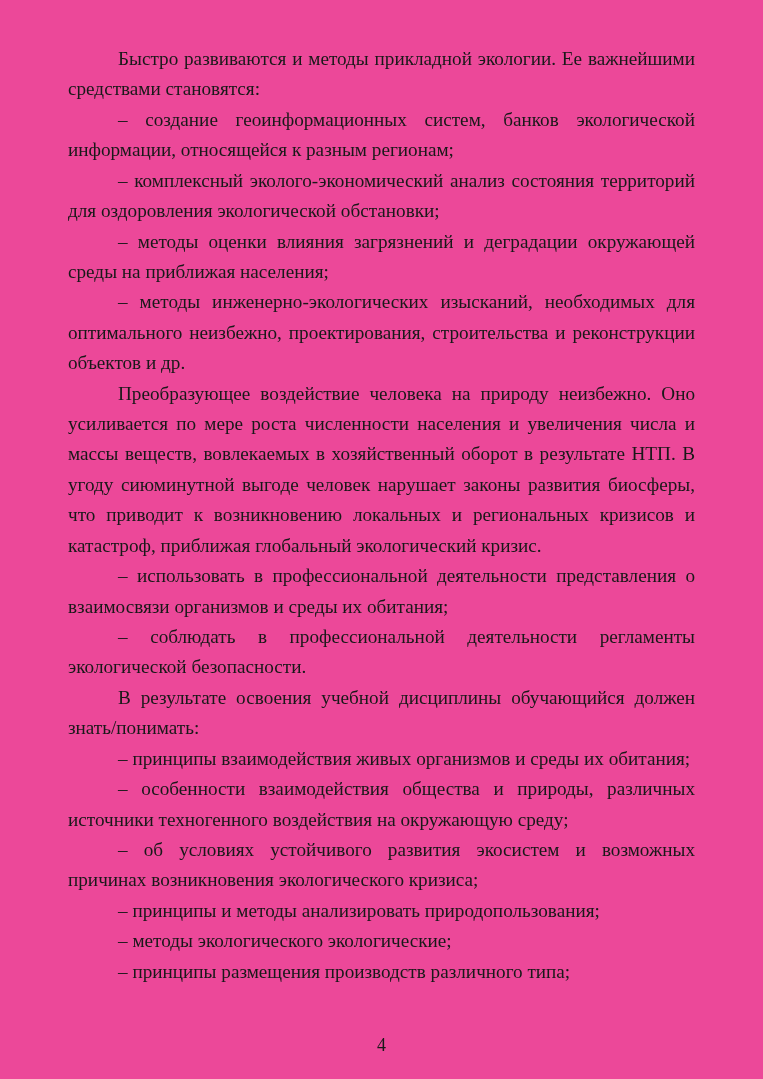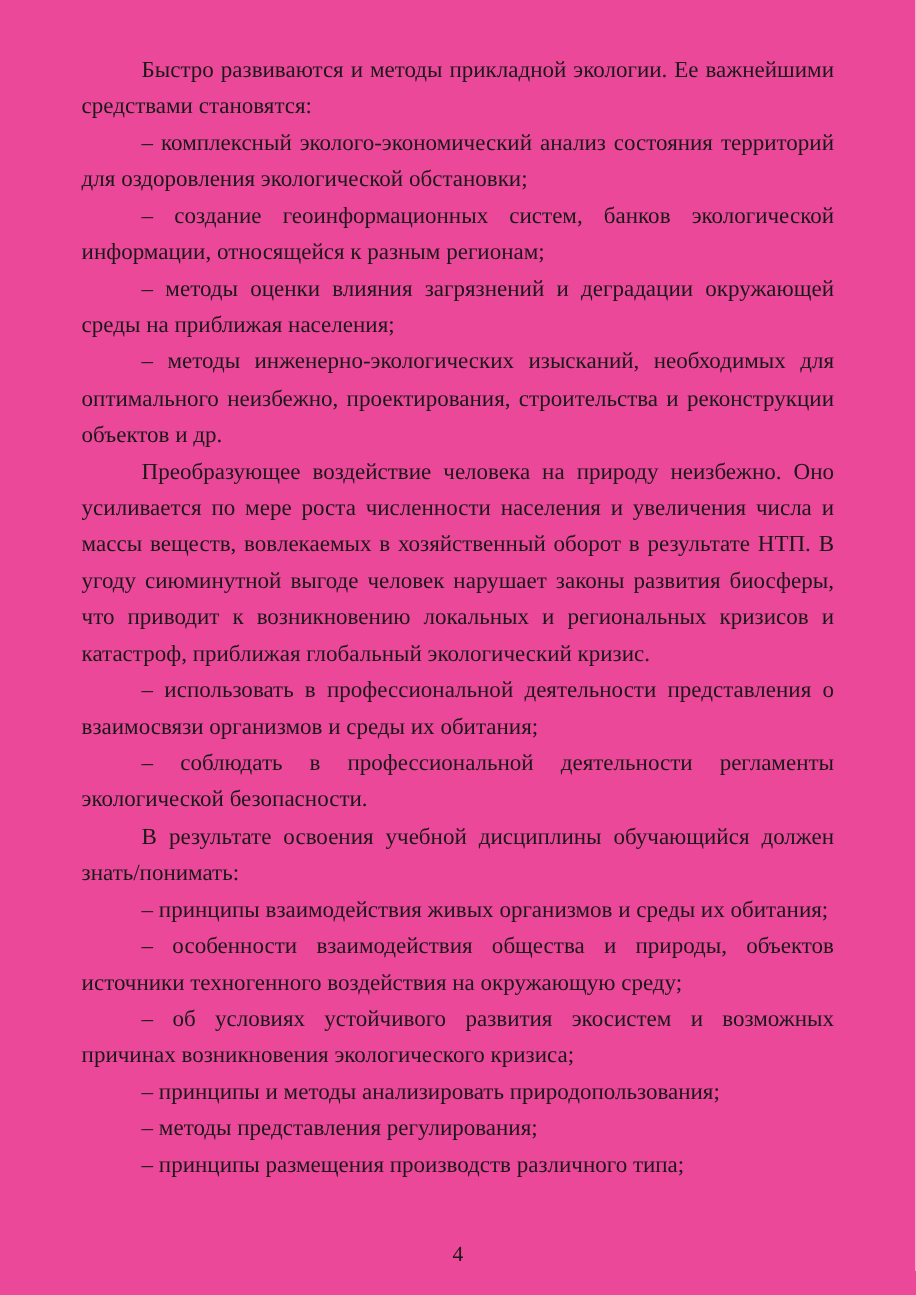--- a/index.html
+++ b/index.html
@@ -45,30 +45,30 @@
     font-family: "Liberation Serif", "DejaVu Serif", serif;
     color: #191919;
   }
 </style>
 </head>
 <body>
 
 <div class="page">
   <div class="content">
     <p class="indent">Быстро развиваются и методы прикладной экологии. Ее важнейшими средствами становятся:</p>
+    <p class="indent">– создание геоинформационных систем, банков экологической информации, относящейся к разным регионам;</p>
     <p class="indent">– комплексный эколого-экономический анализ состояния территорий для оздоровления экологической обстановки;</p>
-    <p class="indent">– создание геоинформационных систем, банков экологической информации, относящейся к разным регионам;</p>
     <p class="indent">– методы оценки влияния загрязнений и деградации окружающей среды на приближая населения;</p>
     <p class="indent">– методы инженерно-экологических изысканий, необходимых для оптимального неизбежно, проектирования, строительства и реконструкции объектов и др.</p>
     <p class="indent">Преобразующее воздействие человека на природу неизбежно. Оно усиливается по мере роста численности населения и увеличения числа и массы веществ, вовлекаемых в хозяйственный оборот в результате НТП. В угоду сиюминутной выгоде человек нарушает законы развития биосферы, что приводит к возникновению локальных и региональных кризисов и катастроф, приближая глобальный экологический кризис.</p>
     <p class="indent">– использовать в профессиональной деятельности представления о взаимосвязи организмов и среды их обитания;</p>
     <p class="indent">– соблюдать в профессиональной деятельности регламенты экологической безопасности.</p>
     <p class="indent">В результате освоения учебной дисциплины обучающийся должен знать/понимать:</p>
     <p class="indent">– принципы взаимодействия живых организмов и среды их обитания;</p>
-    <p class="indent">– особенности взаимодействия общества и природы, объектов источники техногенного воздействия на окружающую среду;</p>
+    <p class="indent">– особенности взаимодействия общества и природы, различных источники техногенного воздействия на окружающую среду;</p>
     <p class="indent">– об условиях устойчивого развития экосистем и возможных причинах возникновения экологического кризиса;</p>
     <p class="indent">– принципы и методы анализировать природопользования;</p>
-    <p class="indent">– методы представления регулирования;</p>
+    <p class="indent">– методы экологического экологические;</p>
     <p class="indent">– принципы размещения производств различного типа;</p>
 
   </div>
   <div class="page-number">4</div>
 </div>
 
 </body></html>

